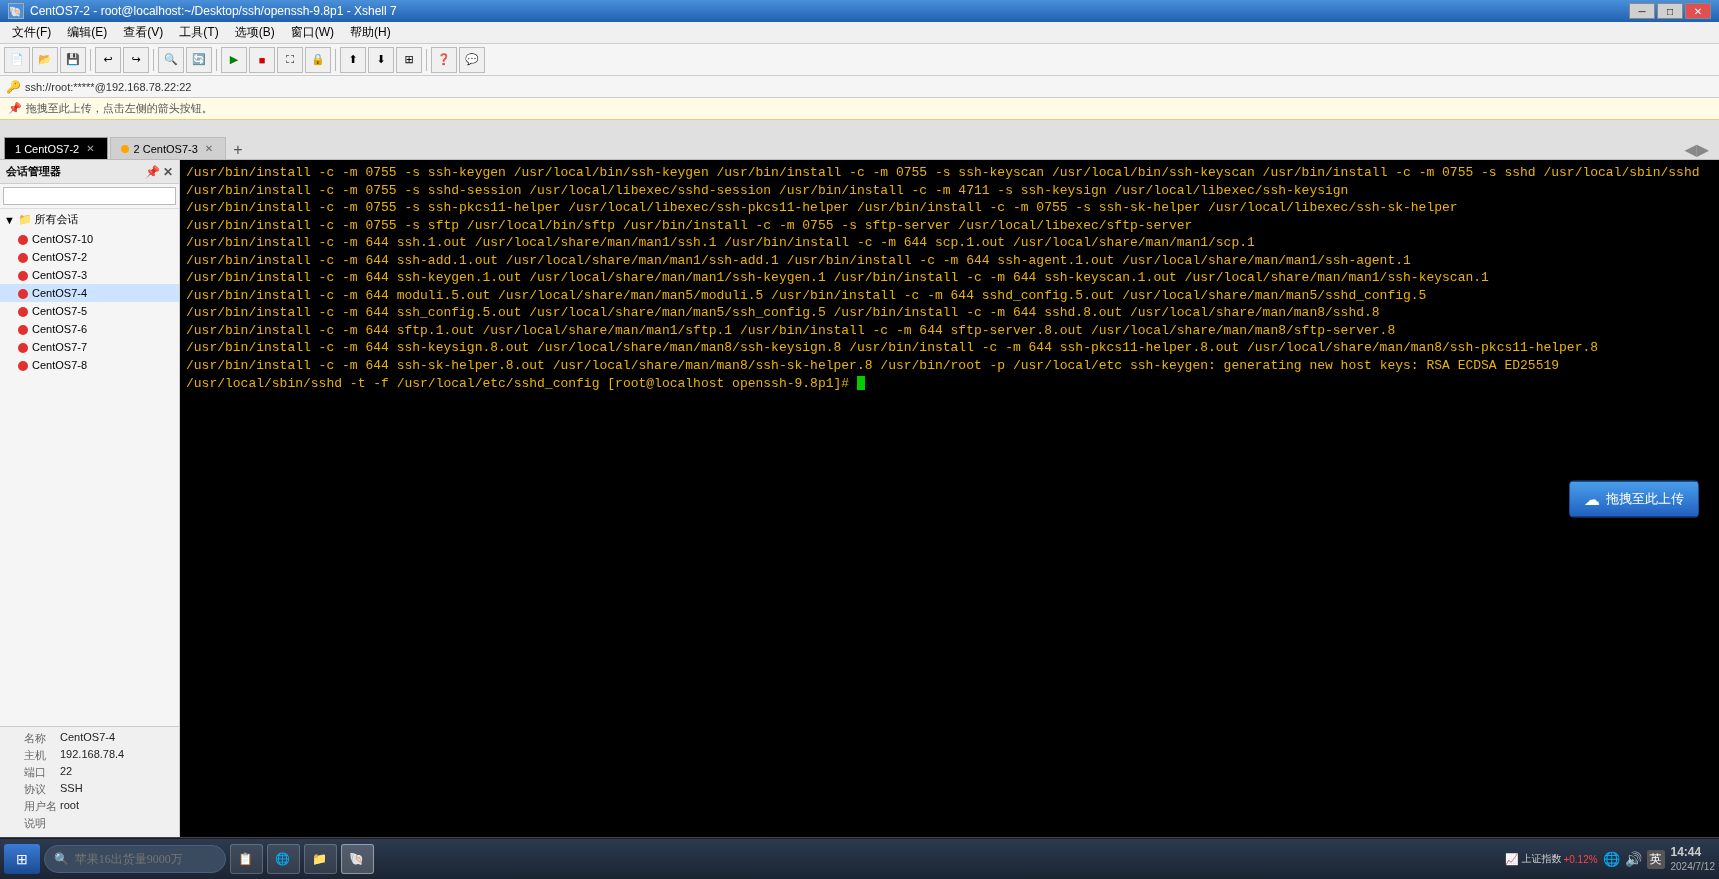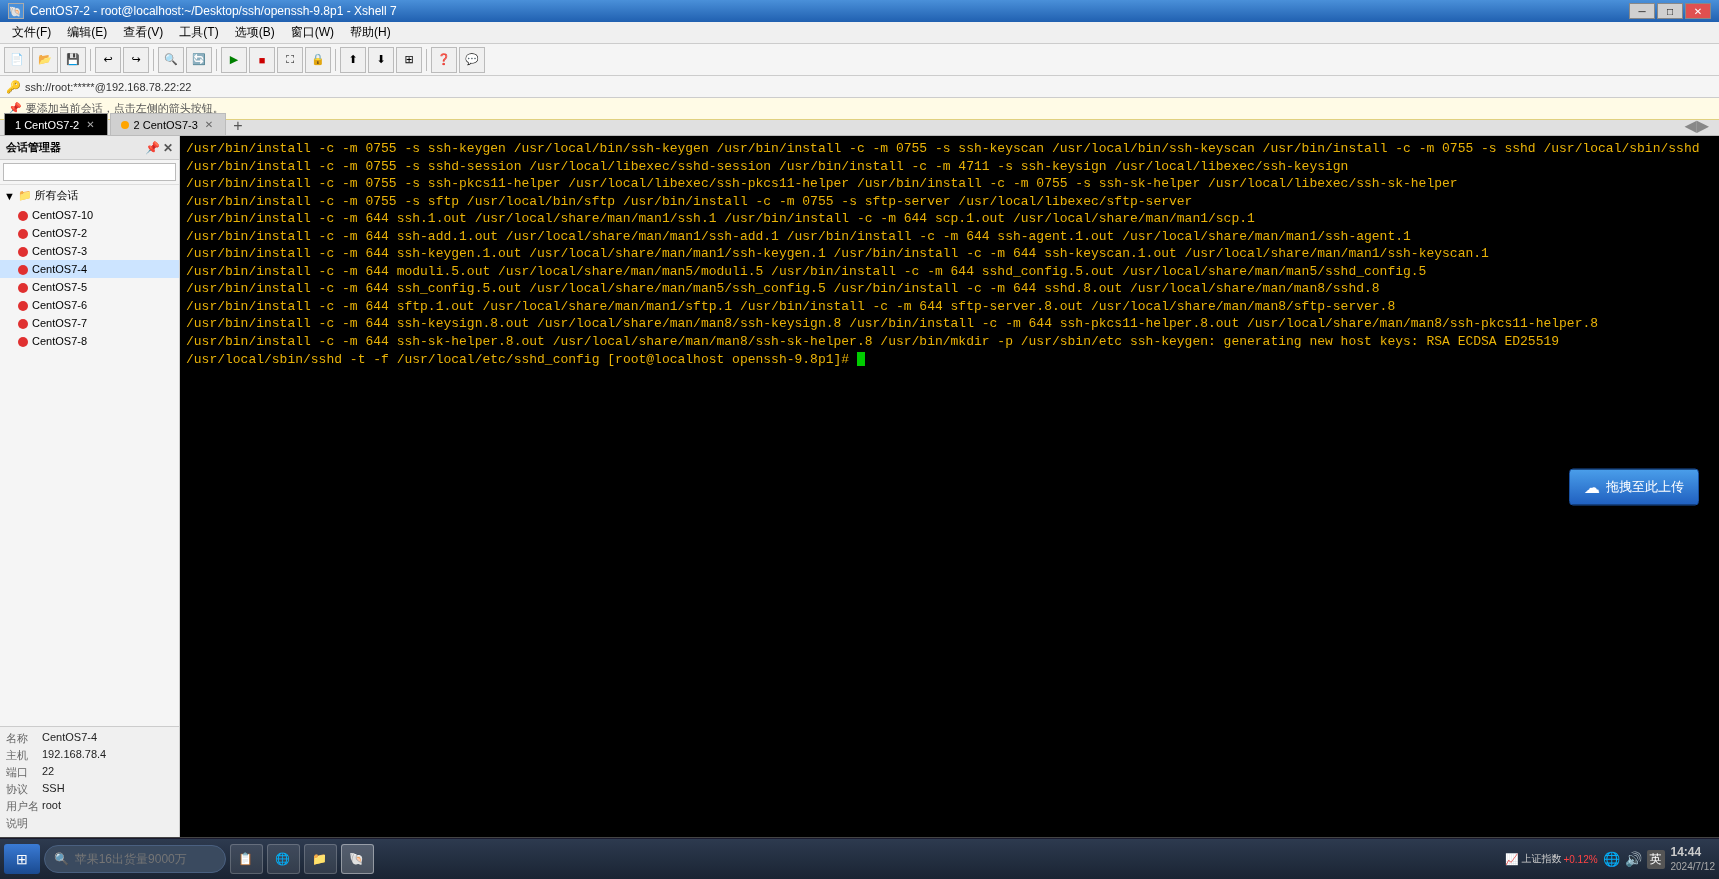--- a/index.html
+++ b/index.html
@@ -135,31 +135,31 @@
     }
     .tree-item.active { background: #cce4ff; }
     .tree-item .red-dot {
       width: 10px; height: 10px; background: #e03030; border-radius: 50%; margin-right: 4px; flex-shrink: 0;
     }
 
     
     .info-panel {
       border-top: 1px solid #ccc;
       background: #f0f0f0;
-      padding: 4px 6px;
+      padding: 4px 24px;
       font-size: 11px;
     }
     .info-row { display: flex; margin-bottom: 2px; }
     .info-label { color: #666; width: 36px; flex-shrink: 0; }
     .info-value { color: #222; }
 
     
     .tab-bar {
       background: #e0e0e0;
-      height: 16px;
+      height: 40px;
       display: flex;
       align-items: flex-end;
       padding: 0 4px;
       border-bottom: 1px solid #bbb;
       gap: 2px;
     }
     .tab {
       height: 22px;
       padding: 0 10px;
       display: flex;
@@ -282,21 +282,21 @@
     .search-box {
       display: flex; align-items: center;
       background: #3a4a5f;
       border: 1px solid #4a6080;
       border-radius: 14px;
       height: 28px;
       padding: 0 10px;
       gap: 5px;
     }
     .search-box input {
-      background: transparent; border: none; color: #ccc; font-size: 12px; width: 130px; outline: none;
+      background: transparent; border: none; color: #ccc; font-size: 12px; width: 130px; outline: none; font-family: Liberation Serif, serif;
     }
     .taskbar-task {
       display: flex; align-items: center;
       background: rgba(255,255,255,0.1);
       border: 1px solid rgba(255,255,255,0.2);
       border-radius: 3px;
       height: 30px;
       padding: 0 8px;
       gap: 5px;
       cursor: pointer;
@@ -382,21 +382,21 @@
       <button class="tb-btn">💬</button>
     </div>
 
     <div class="address-bar">
       <span class="address-icon">🔑</span>
       <span class="address-text">ssh://root:*****@192.168.78.22:22</span>
     </div>
 
     <div class="notif-bar">
       <span>📌</span>
-      <span>要添加当前会话，点击左侧的箭头按钮。</span>
+      <span>拖拽至此上传，点击左侧的箭头按钮。</span>
     </div>
 
     <div style="display:flex; flex-direction:column; flex:1; height: calc(837px - 22px - 22px - 32px - 22px - 22px);">
 
       <div class="tab-bar">
         <div class="tab active">
           <span>1 CentOS7-2</span>
           <span class="close-btn">✕</span>
         </div>
         <div class="tab">
@@ -510,21 +510,21 @@
 <span class="terminal-line">/usr/bin/install -c -m 644 ssh-keyscan.1.out /usr/local/share/man/man1/ssh-keyscan.1</span>
 <span class="terminal-line">/usr/bin/install -c -m 644 moduli.5.out /usr/local/share/man/man5/moduli.5</span>
 <span class="terminal-line">/usr/bin/install -c -m 644 sshd_config.5.out /usr/local/share/man/man5/sshd_config.5</span>
 <span class="terminal-line">/usr/bin/install -c -m 644 ssh_config.5.out /usr/local/share/man/man5/ssh_config.5</span>
 <span class="terminal-line">/usr/bin/install -c -m 644 sshd.8.out /usr/local/share/man/man8/sshd.8</span>
 <span class="terminal-line">/usr/bin/install -c -m 644 sftp.1.out /usr/local/share/man/man1/sftp.1</span>
 <span class="terminal-line">/usr/bin/install -c -m 644 sftp-server.8.out /usr/local/share/man/man8/sftp-server.8</span>
 <span class="terminal-line">/usr/bin/install -c -m 644 ssh-keysign.8.out /usr/local/share/man/man8/ssh-keysign.8</span>
 <span class="terminal-line">/usr/bin/install -c -m 644 ssh-pkcs11-helper.8.out /usr/local/share/man/man8/ssh-pkcs11-helper.8</span>
 <span class="terminal-line">/usr/bin/install -c -m 644 ssh-sk-helper.8.out /usr/local/share/man/man8/ssh-sk-helper.8</span>
-<span class="terminal-line">/usr/bin/mkdir -p /usr/sbin/etc</span>
+<span class="terminal-line">/usr/bin/root -p /usr/local/etc</span>
 <span class="terminal-line">ssh-keygen: generating new host keys: RSA ECDSA ED25519</span>
 <span class="terminal-line">/usr/local/sbin/sshd -t -f /usr/local/etc/sshd_config</span>
 <span class="terminal-line">[root@localhost openssh-9.8p1]# <span class="cursor"></span></span>
           </div>
 
           <div class="upload-btn">
             <span class="upload-icon">☁</span>
             <span>拖拽至此上传</span>
           </div>
         </div>

